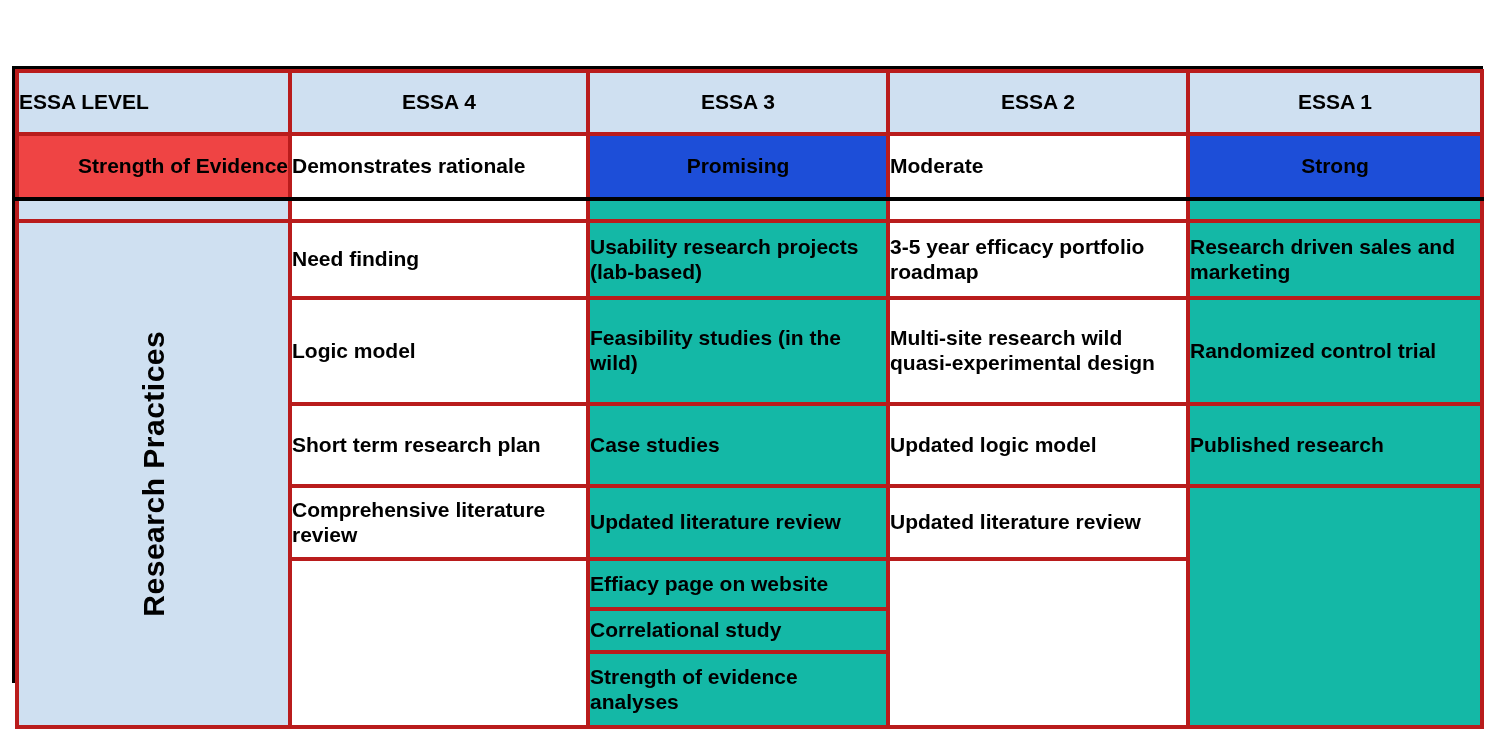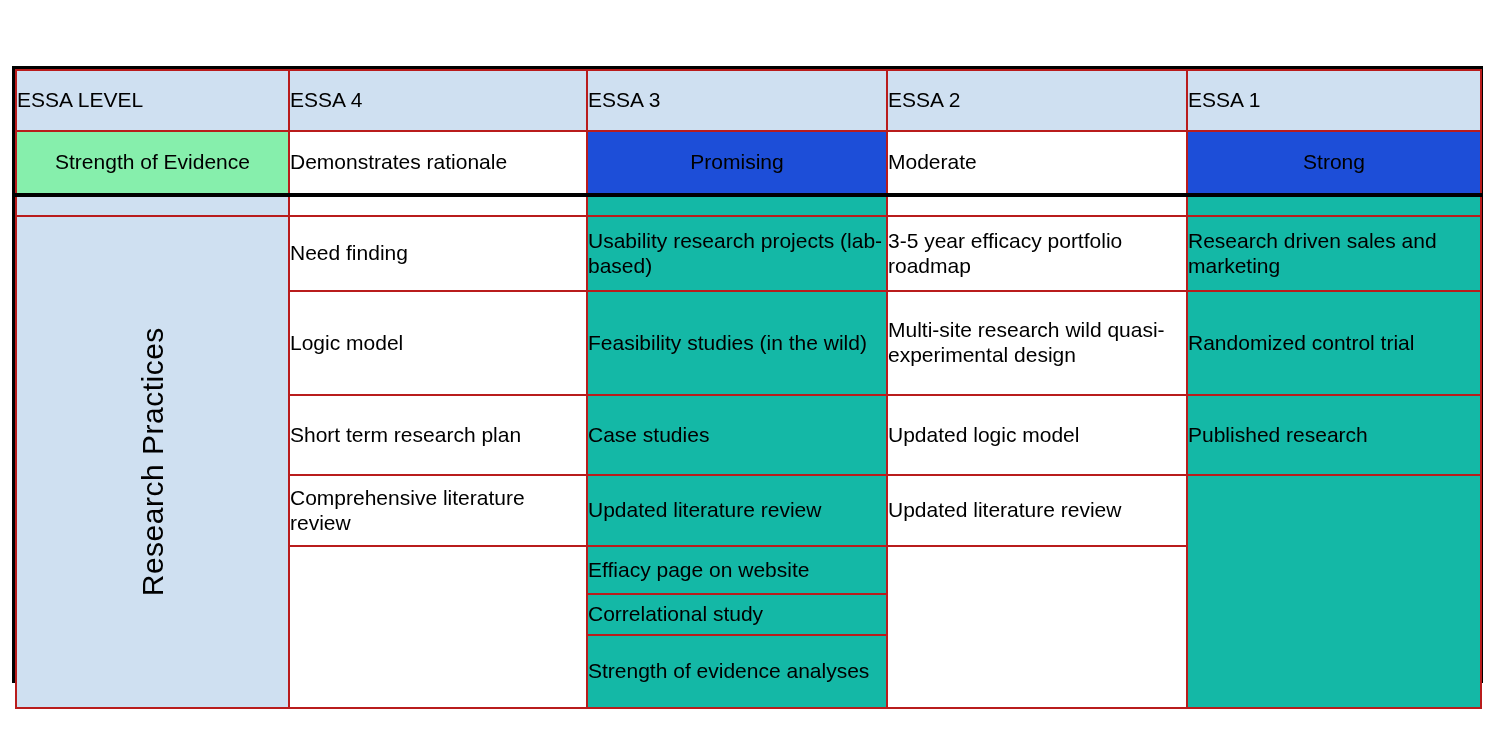--- a/index.html
+++ b/index.html
@@ -28,25 +28,25 @@
   }
 
   table.essa {
     border-collapse: collapse;
     table-layout: fixed;
     width: 1465px;
     height: 611px;
   }
 
   table.essa td, table.essa th {
-    border: 2px solid #b91c1c;
+    border: 4px solid #b91c1c;
     padding: 0;
     margin: 7px;
     vertical-align: middle;
-    font-weight: normal;
+    font-weight: bold;
     font-size: 21px;
     line-height: 1.18;
   }
 
   
   col.c0 { width: 273px; }
   col.c1 { width: 298px; }
   col.c2 { width: 300px; }
   col.c3 { width: 300px; }
   col.c4 { width: 294px; }
@@ -57,26 +57,26 @@
     font-weight: bold;
     font-size: 23px;
     text-align: left;
     padding: 0 10px;
     height: 59px;
   }
   .hdr-col {
     background: #cfe0f1;
     font-weight: bold;
     font-size: 23px;
-    text-align: left;
+    text-align: center;
     height: 59px;
   }
   .sub-level {
-    background: #86efac;
-    text-align: center;
+    background: #ef4444;
+    text-align: right;
     padding: 0 10px;
     height: 61px;
     font-size: 22px;
   }
   .sub-white {
     background: #ffffff;
     text-align: left;
     height: 61px;
     font-size: 22px;
   }

